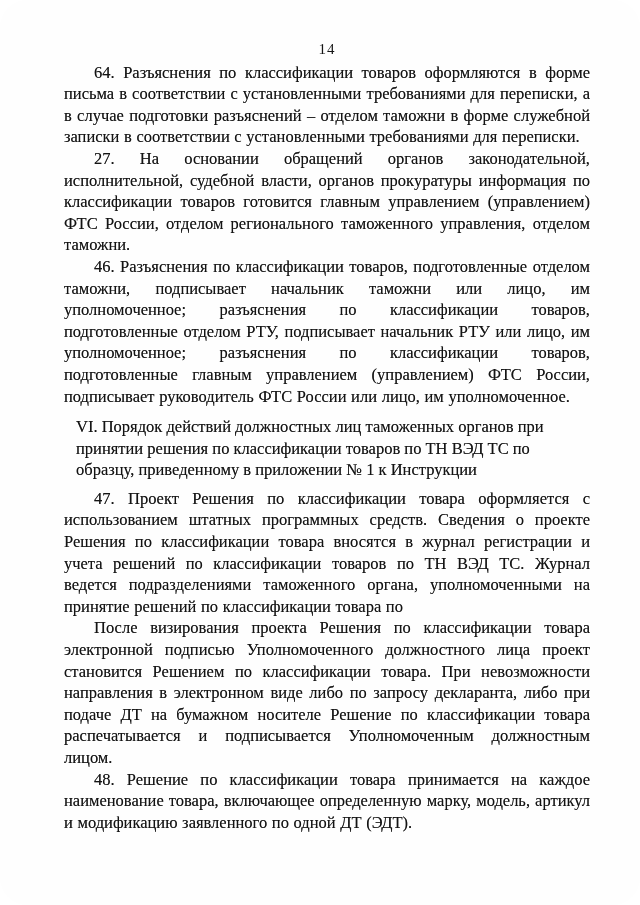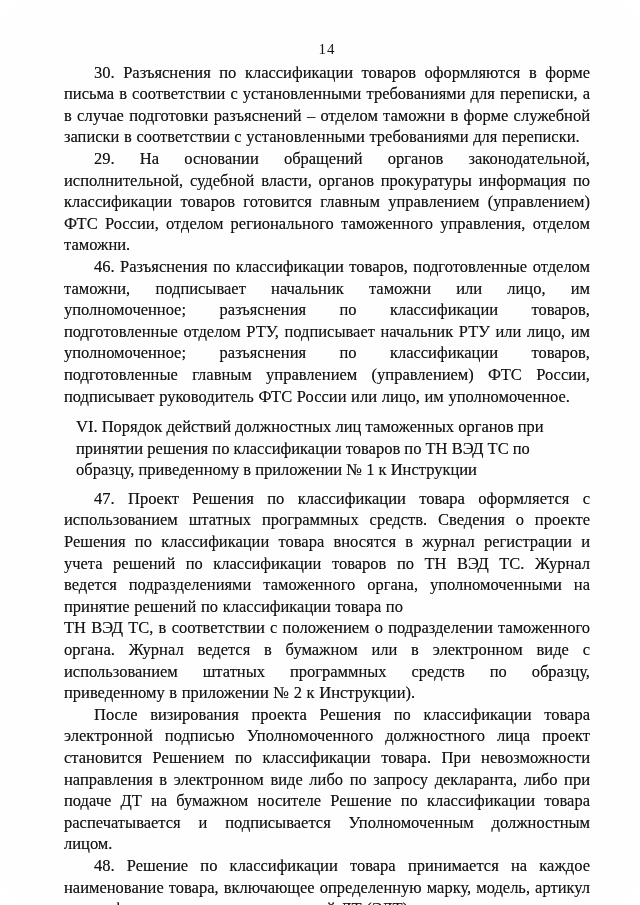--- a/index.html
+++ b/index.html
@@ -52,29 +52,28 @@
     padding: 0 12px;
   }
 </style>
 </head>
 <body>
 
 <main class="sheet">
 
   <div class="page-number">14</div>
 
-  <p class="para indent">30. Разъяснения по классификации товаров оформляются в форме письма в соответствии с установленными требованиями для переписки, а в случае подготовки разъяснений – отделом таможни в форме служебной записки в соответствии с установленными требованиями для переписки.</p>
+  <p class="para indent">64. Разъяснения по классификации товаров оформляются в форме письма в соответствии с установленными требованиями для переписки, а в случае подготовки разъяснений – отделом таможни в форме служебной записки в соответствии с установленными требованиями для переписки.</p>
 
-  <p class="para indent">29. На основании обращений органов законодательной, исполнительной, судебной власти, органов прокуратуры информация по классификации товаров готовится главным управлением (управлением) ФТС России, отделом регионального таможенного управления, отделом таможни.</p>
+  <p class="para indent">27. На основании обращений органов законодательной, исполнительной, судебной власти, органов прокуратуры информация по классификации товаров готовится главным управлением (управлением) ФТС России, отделом регионального таможенного управления, отделом таможни.</p>
 
   <p class="para indent">46. Разъяснения по классификации товаров, подготовленные отделом таможни, подписывает начальник таможни или лицо, им уполномоченное; разъяснения по классификации товаров, подготовленные отделом РТУ, подписывает начальник РТУ или лицо, им уполномоченное; разъяснения по классификации товаров, подготовленные главным управлением (управлением) ФТС России, подписывает руководитель ФТС России или лицо, им уполномоченное.</p>
 
   <h2 class="section-heading">VI. Порядок действий должностных лиц таможенных органов при принятии решения по классификации товаров по ТН ВЭД ТС по образцу, приведенному в приложении № 1 к Инструкции</h2>
 
   <p class="para indent">47. Проект Решения по классификации товара оформляется с использованием штатных программных средств. Сведения о проекте Решения по классификации товара вносятся в журнал регистрации и учета решений по классификации товаров по ТН ВЭД ТС. Журнал ведется подразделениями таможенного органа, уполномоченными на принятие решений по классификации товара по</p>
 
-  <p class="para">ТН ВЭД ТС, в соответствии с положением о подразделении таможенного органа. Журнал ведется в бумажном или в электронном виде с использованием штатных программных средств по образцу, приведенному в приложении № 2 к Инструкции).</p>
 
   <p class="para indent">После визирования проекта Решения по классификации товара электронной подписью Уполномоченного должностного лица проект становится Решением по классификации товара. При невозможности направления в электронном виде либо по запросу декларанта, либо при подаче ДТ на бумажном носителе Решение по классификации товара распечатывается и подписывается Уполномоченным должностным лицом.</p>
 
   <p class="para indent">48. Решение по классификации товара принимается на каждое наименование товара, включающее определенную марку, модель, артикул и модификацию заявленного по одной ДТ (ЭДТ).</p>
 
 </main>
 
 </body></html>

